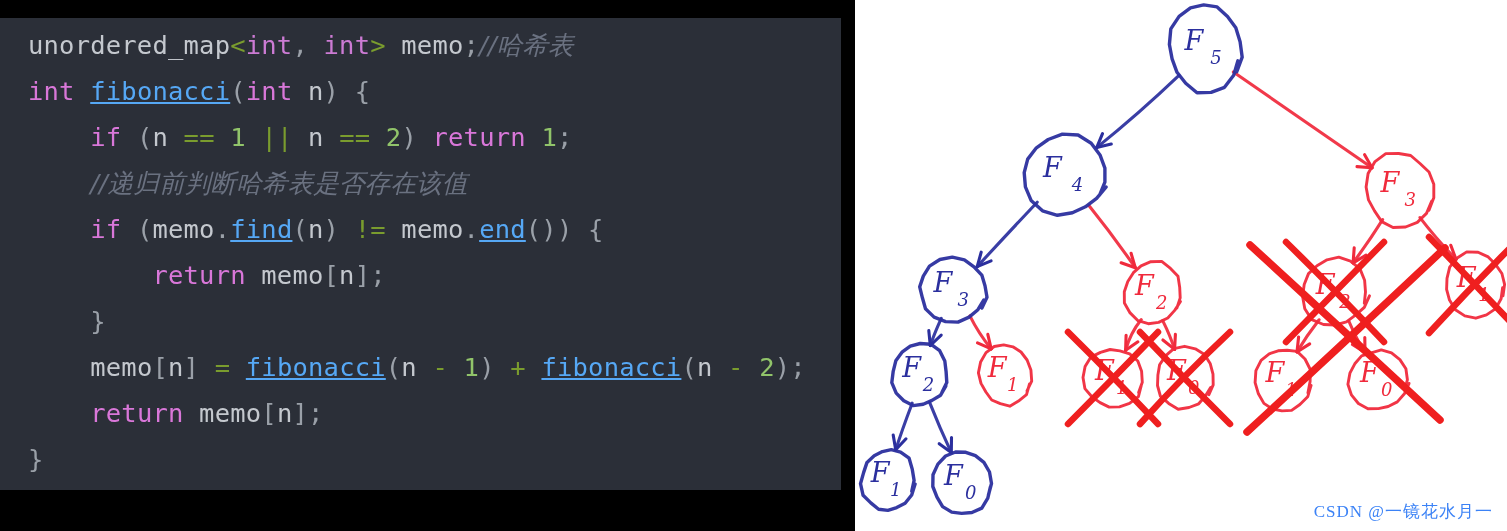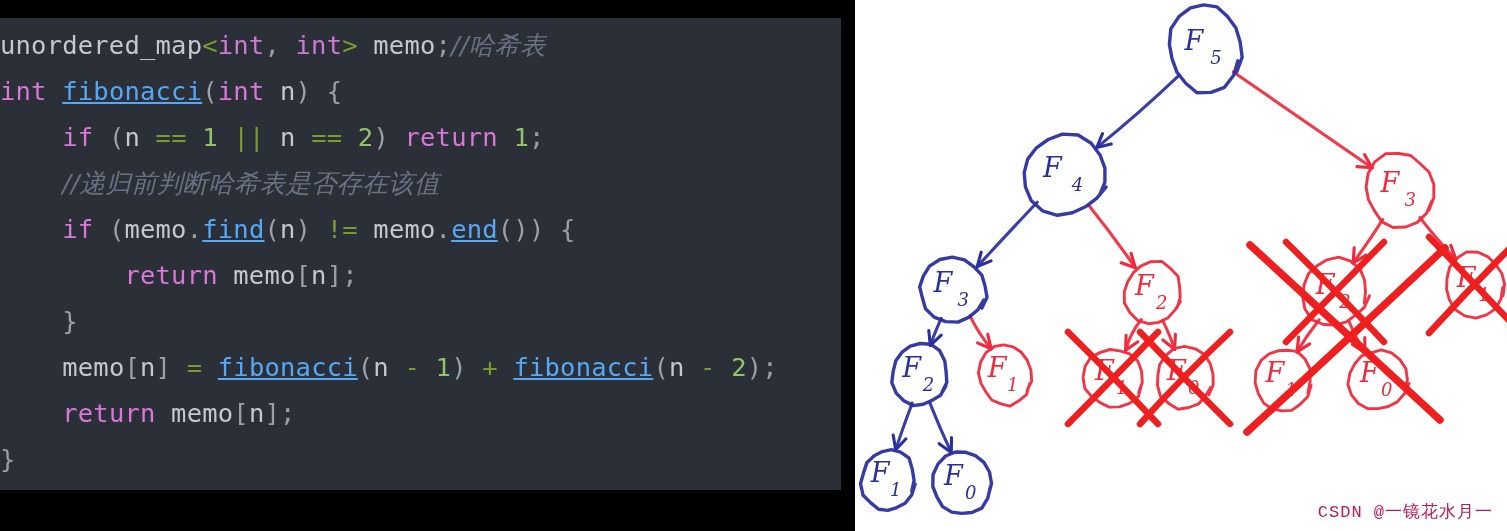--- a/index.html
+++ b/index.html
@@ -31,21 +31,21 @@
   #code-surface {
     position: absolute;
     left: 0;
     top: 18px;
     width: 841px;
     height: 472px;
     background: #2b2f38;
   }
   #code-lines {
     position: absolute;
-    left: 0;
+    left: 28px;
     top: 4px;
     right: 0;
     font-family: "DejaVu Sans Mono", "Liberation Mono", monospace;
     font-size: 25.5px;
     line-height: 46px;
     letter-spacing: 0.2px;
     white-space: pre;
   }
   .ln { height: 46px; }
   
@@ -72,23 +72,23 @@
     position: absolute;
     left: 0;
     top: 0;
     width: 652px;
     height: 531px;
   }
   #watermark {
     position: absolute;
     right: 14px;
     bottom: 8px;
-    font-family: Liberation Mono, monospace;
+    font-family: Liberation Serif, serif;
     font-size: 17px;
-    color: #be185d;
+    color: #3b82f6;
     letter-spacing: 1px;
     white-space: nowrap;
   }
 </style>
 </head>
 <body>
 
 <div id="screen">
 
   <div id="code-panel">

